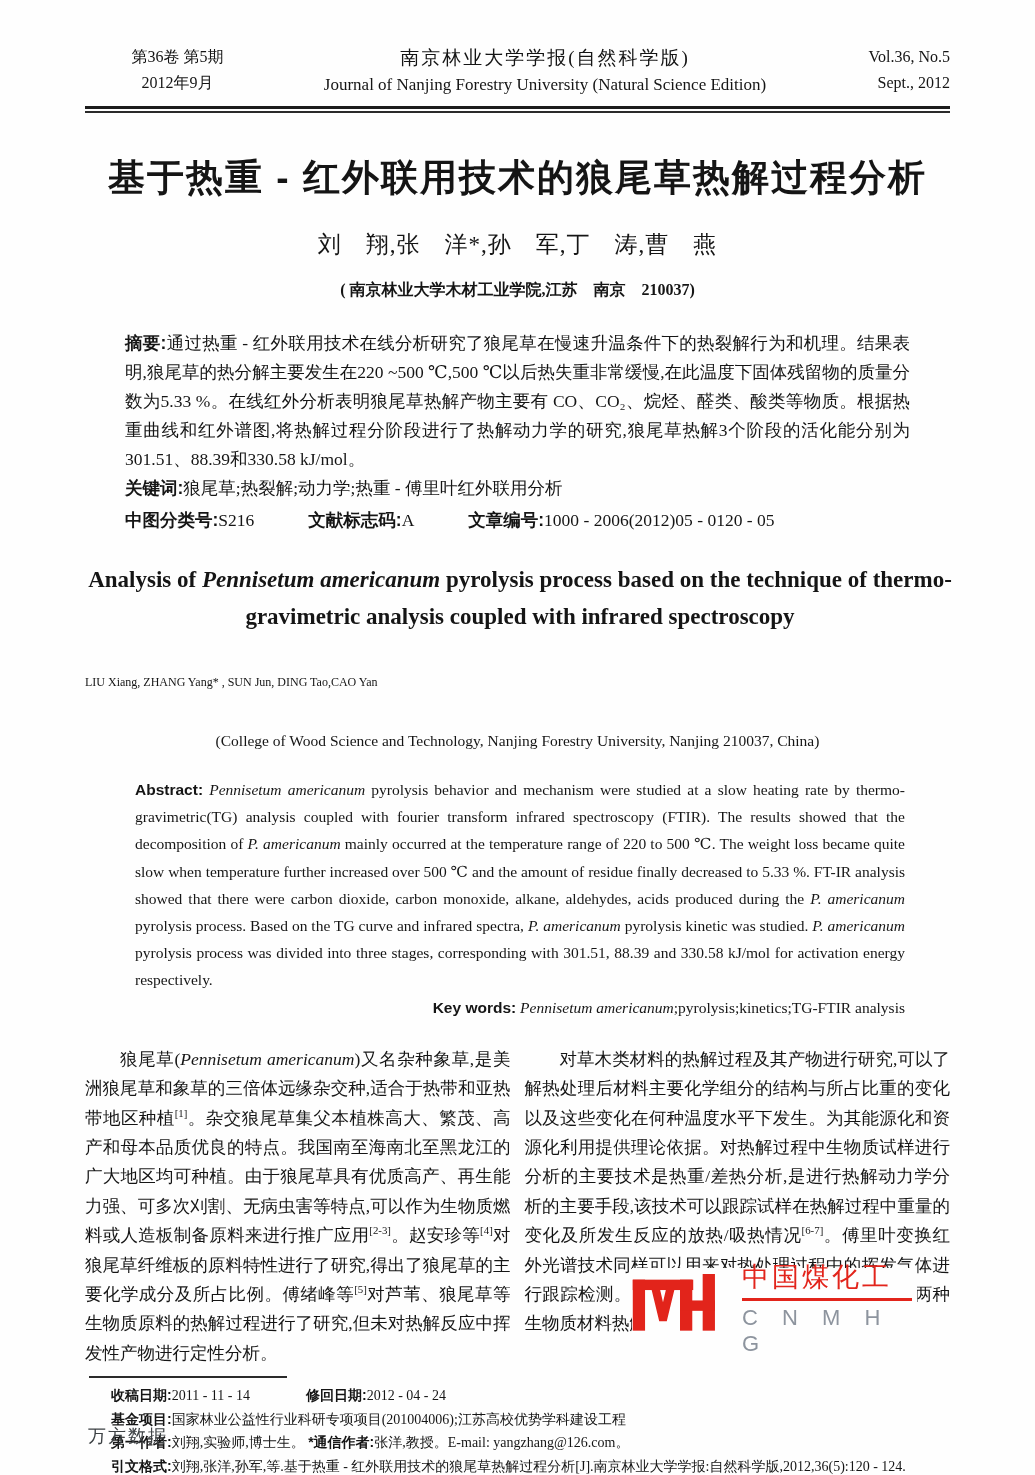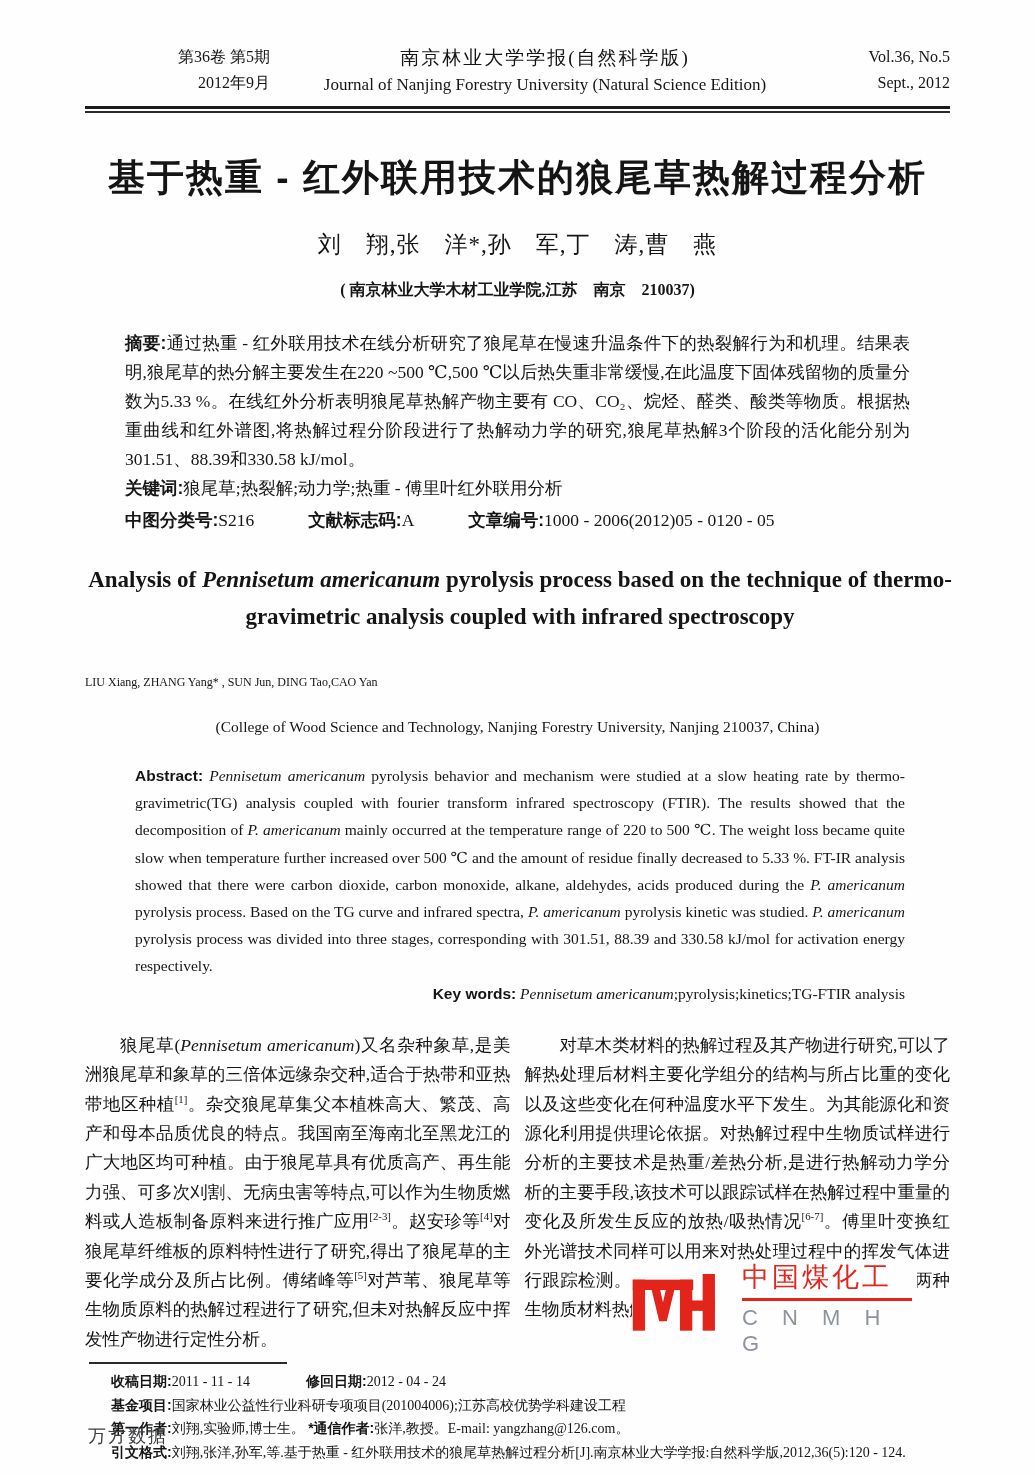--- a/index.html
+++ b/index.html
@@ -5,21 +5,21 @@
   html,body{margin:0;padding:0;background:#9a9a9a;}
   .page{
     width:1035px;height:1475px;position:relative;margin:0 auto;
     background:#fefefe;color:#151515;
     font-family:"Liberation Serif","DejaVu Serif",serif;
     overflow:hidden;
   }
   .inner{padding:0 85px;}
   
   .jheader{display:flex;align-items:flex-start;padding-top:44px;}
-  .jh-left{width:185px;text-align:right;font-size:16px;line-height:26px;}
+  .jh-left{width:185px;text-align:center;font-size:16px;line-height:26px;}
   .jh-center{flex:1;text-align:center;font-size:17px;line-height:27px;}
   .jh-center .cn{font-size:19px;letter-spacing:2px;}
   .jh-right{width:130px;text-align:right;font-size:16px;line-height:26px;}
   .rule-double{margin-top:8px;}
   .rule-double .r1{height:3px;background:#1c1c1c;}
   .rule-double .r2{height:2px;background:#2a2a2a;margin-top:2px;}
   
   .title-cn{
     margin-top:40px;text-align:center;font-size:37px;font-weight:bold;
     font-family:"Liberation Sans","DejaVu Sans",sans-serif;letter-spacing:2px;
@@ -35,21 +35,21 @@
     margin:3px 40px 0 40px;font-size:17.5px;line-height:29px;
     display:flex;
   }
   .cls-row .seg{margin-right:54px;white-space:nowrap;}
   
   .title-en{
     margin:26px auto 0 auto;width:870px;text-align:center;
     font-size:23px;font-weight:bold;line-height:37px;
   }
   .authors-en{margin-top:40px;text-align:left;font-size:12px;}
-  .affil-en{margin-top:28px;text-align:center;font-size:15.5px;}
+  .affil-en{margin-top:42px;text-align:center;font-size:15.5px;}
   .abs-en{
     margin:26px 45px 0 50px;font-size:15.5px;line-height:27.2px;text-align:justify;
   }
   .kw-en{margin:0 45px 0 50px;font-size:15.5px;line-height:27.2px;text-align:right;}
   
   .columns{display:flex;gap:14px;margin-top:24px;}
   .col{flex:1;font-size:17.5px;line-height:29.4px;text-align:justify;}
   .col p{margin:0;text-indent:2em;}
   
   .foot-sep{width:198px;height:2px;background:#2a2a2a;margin:8px 0 6px 4px;}

